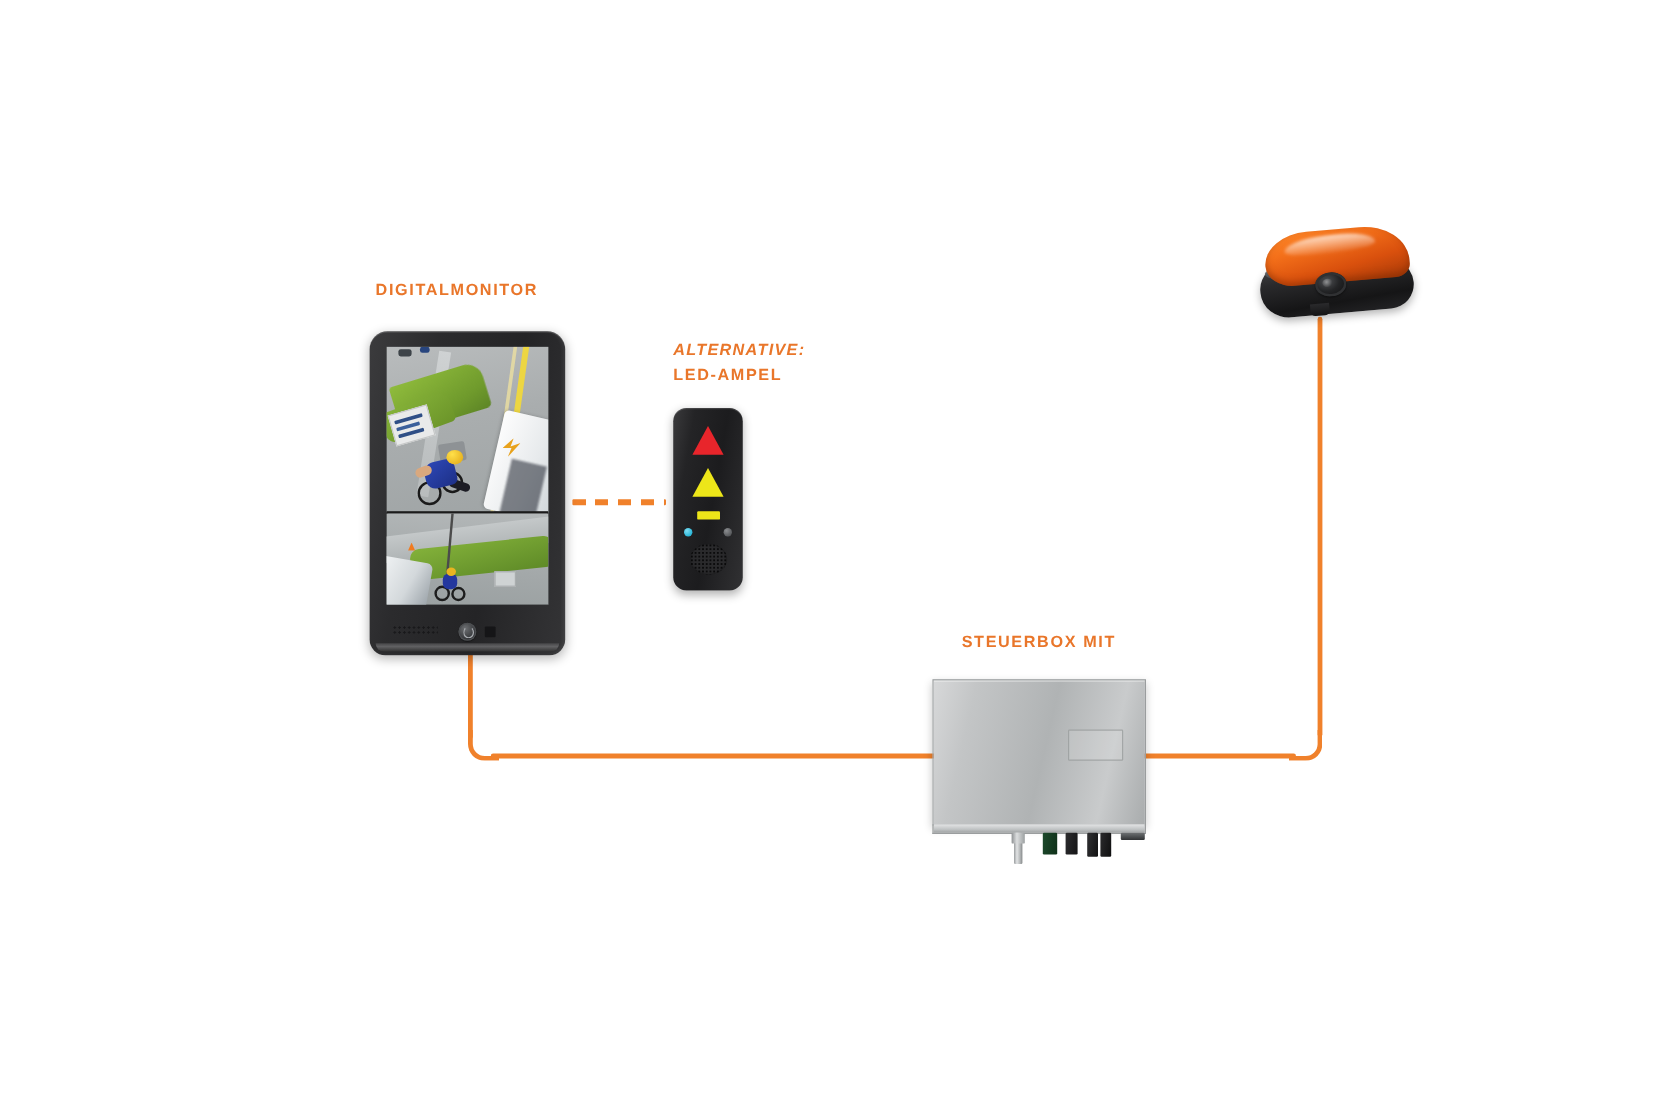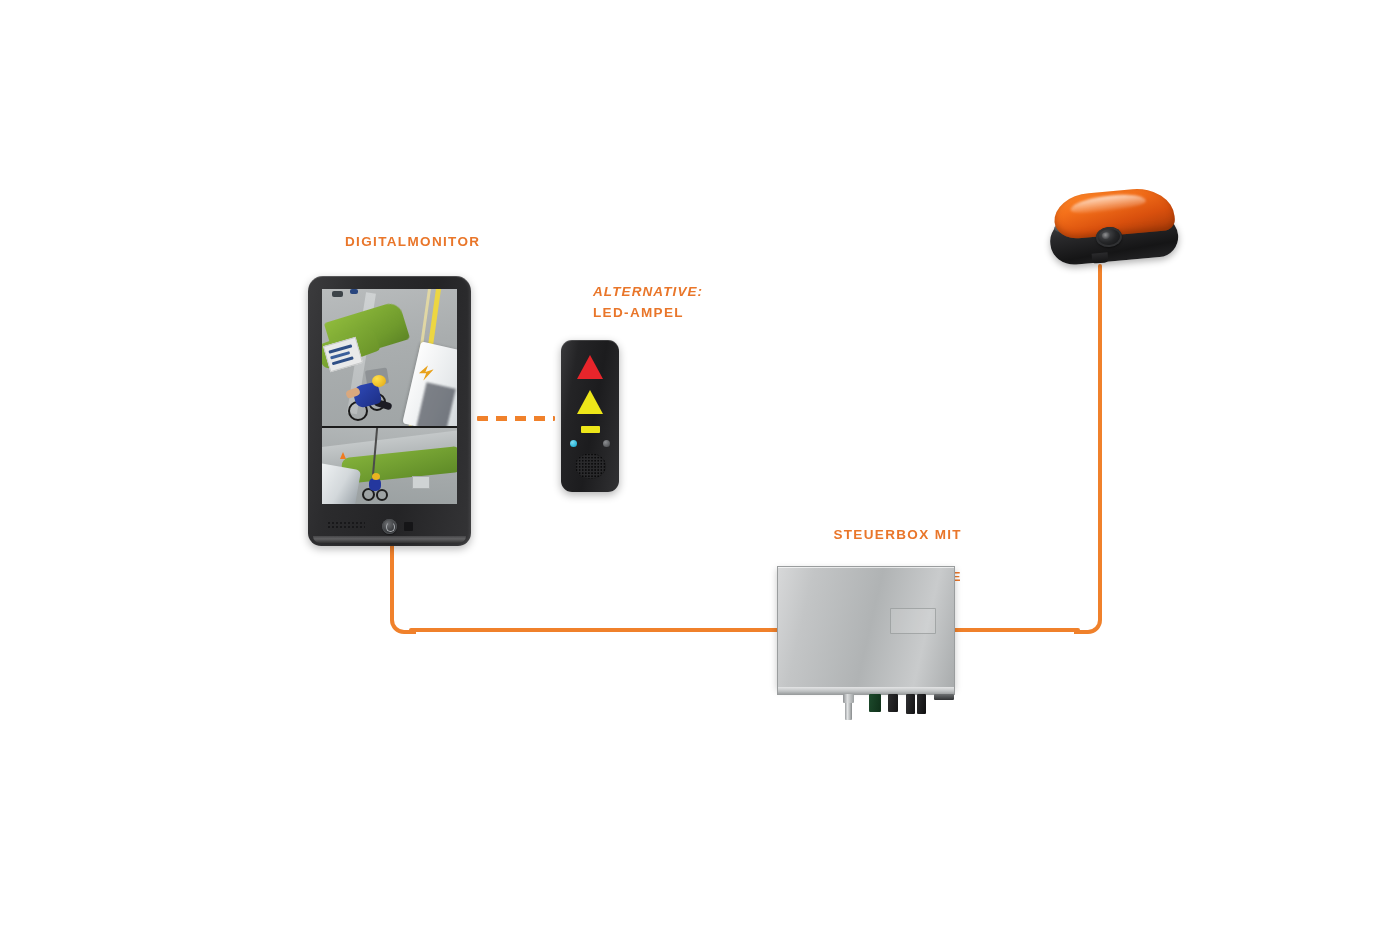--- a/index.html
+++ b/index.html
@@ -18,21 +18,20 @@
 
   
   .label {
     position: absolute;
     color: #E9762A;
     font-weight: bold;
     font-size: 13.5px;
     letter-spacing: 1.35px;
     white-space: pre;
     line-height: 21px;
-    margin-left: 32px;
   }
   .label.italic {
     font-style: italic;
     font-weight: bold;
     letter-spacing: 1.1px;
   }
   #label-digitalmonitor { left: 313px; top: 231px; }
   #label-alternative    { left: 561px; top: 281px; }
   #label-ledampel       { left: 561px; top: 302px; }
   #label-steuerbox      { left: 781px; top: 503px; text-align: right; }

